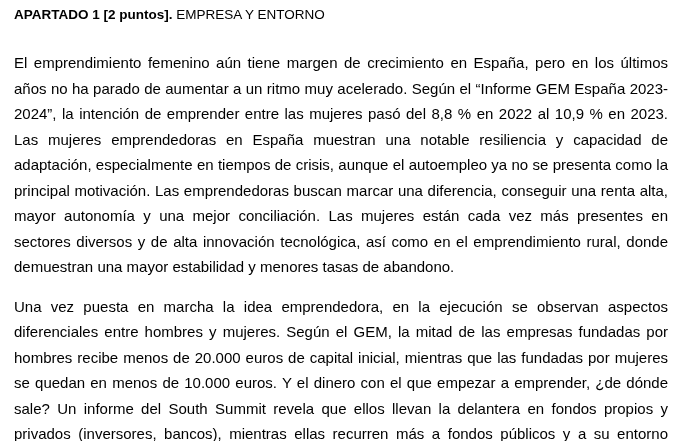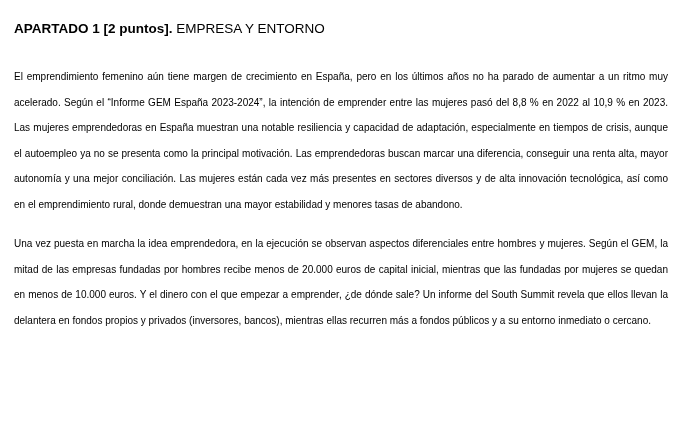--- a/index.html
+++ b/index.html
@@ -11,37 +11,37 @@
     width: 680px;
     height: 441px;
     font-family: "Liberation Sans", sans-serif;
     color: #000000;
     overflow: hidden;
   }
   .page {
     width: 680px;
     height: 441px;
     box-sizing: border-box;
-    padding: 20px 14px 0 14px;
+    padding: 6px 14px 0 14px;
     position: relative;
   }
   .heading {
     font-size: 13.5px;
     line-height: 18px;
     margin: 0 0 26px 0;
     white-space: nowrap;
   }
   .heading .bold {
     font-weight: bold;
   }
   .heading .normal {
     font-weight: normal;
   }
   .body-par {
-    font-size: 10px;
+    font-size: 15px;
     line-height: 25.5px;
     text-align: justify;
     margin: 0 0 14px 0;
     hyphens: none;
   }
   .body-par:last-child {
     margin-bottom: 16px;
   }
   .p1 {
     width: 654px;

